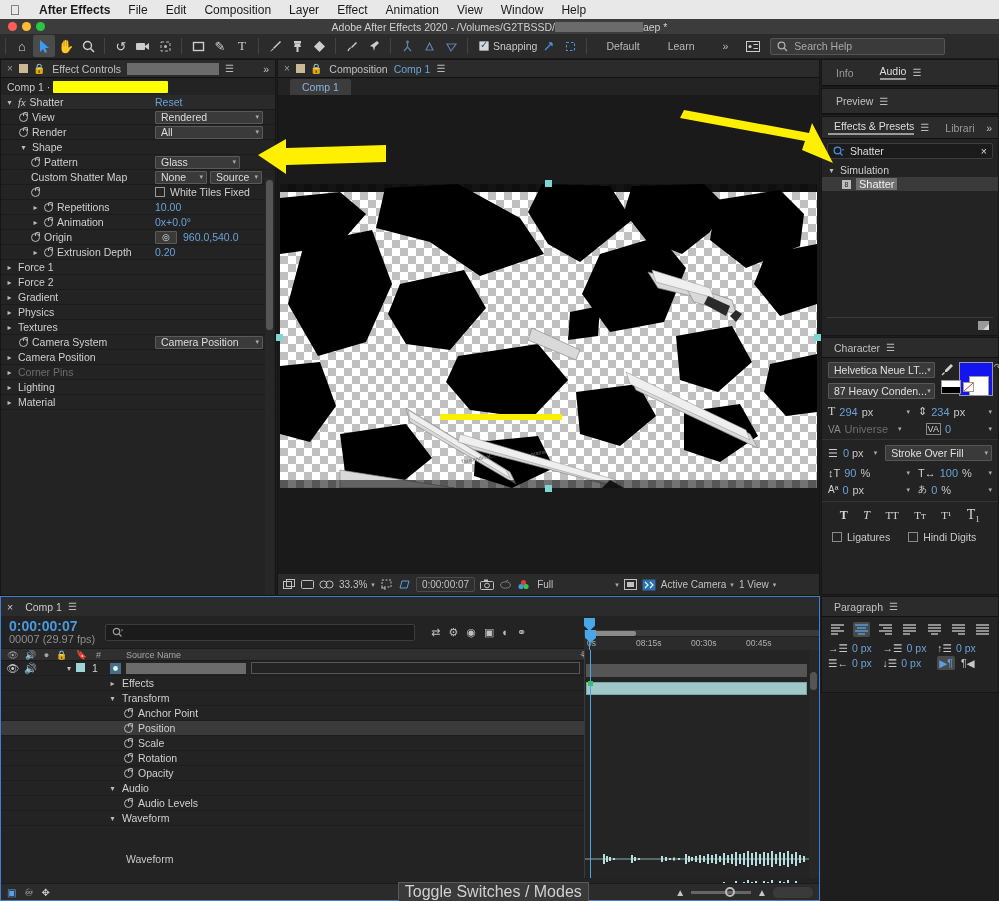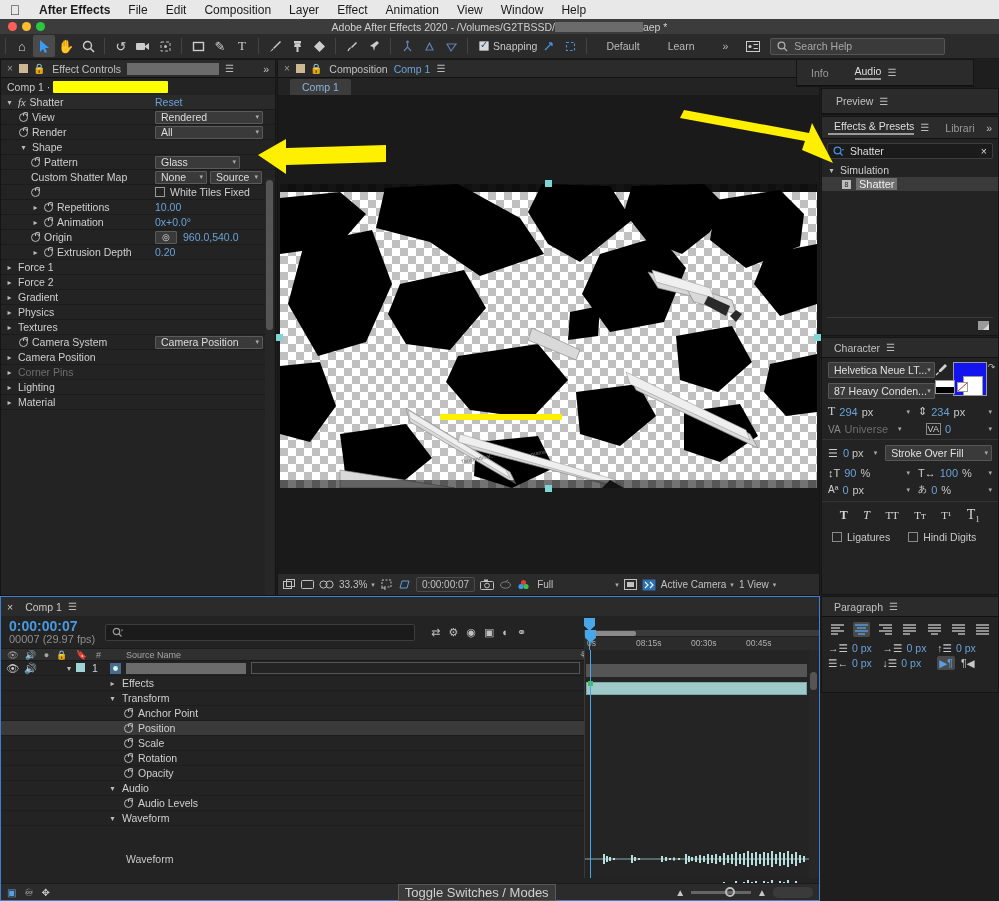--- a/index.html
+++ b/index.html
@@ -80,21 +80,21 @@
                       linear-gradient(45deg,#c0c0c0 25%,#fff 25%,#fff 75%,#c0c0c0 75%);
      background-size:16px 16px; background-position:0 0,8px 8px;}
   .handle{position:absolute;width:7px;height:7px;background:#7fd4d4;}
   .compbottom{position:absolute;left:0;bottom:0;width:541px;height:22px;background:#2b2b2b;
      display:flex;align-items:center;gap:5px;padding:0 5px;font-size:10px;color:#c0c0c0;
      border-top:1px solid #1b1b1b;}
   .mini-dd{background:transparent;display:flex;align-items:center;gap:4px;}
   .tc-box{background:#2f2f2f;border:1px solid #4a4a4a;padding:1px 5px;border-radius:2px;font-size:10px;}
 
   
-  #info-audio-panel{left:796px;top:59px;width:178px;height:28px;}
+  #info-audio-panel{left:821px;top:59px;width:178px;height:28px;}
   #preview-panel{left:821px;top:88px;width:178px;height:27px;}
   #effects-presets-panel{left:821px;top:116px;width:178px;height:220px;}
   .ep-search{margin:4px 5px;height:16px;background:#1b1b1b;border:1px solid #3d3d3d;display:flex;
      align-items:center;gap:5px;padding:0 5px;font-size:10.5px;color:#ddd;border-radius:2px;}
   .ep-row{height:14px;display:flex;align-items:center;gap:4px;font-size:10.5px;padding-left:5px;color:#cfcfcf;}
   .ep-item{height:14px;display:flex;align-items:center;gap:5px;padding-left:20px;background:#3a3a3a;}
   .ep-item .nm{background:#6e6e6e;color:#f0f0f0;padding:0 3px;}
   .ep-footer{position:absolute;left:5px;right:5px;bottom:3px;height:15px;border-top:1px solid #3a3a3a;
      display:flex;justify-content:flex-end;align-items:center;padding-right:3px;}
 
@@ -134,21 +134,21 @@
   .redactbar{height:11px;background:#6b6b6b;width:120px;display:inline-block;}
   .tl-ruler{position:absolute;left:583px;top:33px;width:235px;height:20px;background:#2b2b2b;
      font-size:8.5px;color:#b0b0b0;}
   .tl-grid{position:absolute;left:583px;top:53px;width:235px;bottom:22px;background:#242424;border-left:1px solid #3a3a3a;}
   .layerbar{position:absolute;left:1px;top:32px;right:12px;height:13px;background:#9fc8c8;border:1px solid #7ba7a7;}
   .playhead{position:absolute;left:5px;top:0;bottom:0;width:1px;background:#49a6e8;}
   .playhead:after{content:"";position:absolute;left:-5px;top:-20px;width:11px;height:13px;background:#49a6e8;
      clip-path:polygon(0 0,100% 0,100% 60%,50% 100%,0 60%);}
   .tl-footer{position:absolute;left:0;bottom:0;width:818px;height:17px;background:#2b2b2b;display:flex;
      align-items:center;gap:8px;padding:0 6px;font-size:10px;border-top:1px solid #1b1b1b;}
-  .tgsw{background:#3a3a3a;border:1px solid #5a5a5a;padding:0 6px;border-radius:0;font-size:13px;color:#d0d0d0;}
+  .tgsw{background:#3a3a3a;border:1px solid #5a5a5a;padding:0 6px;border-radius:0;font-size:16px;color:#d0d0d0;}
   .wavewrap{position:absolute;left:0;right:10px;top:195px;height:60px;}
 
   .arrow-yellow{position:absolute;pointer-events:none;}
   .scrollv{position:absolute;right:1px;top:0;width:9px;bottom:0;background:#272727;}
   .scrollv i{position:absolute;left:1px;width:7px;background:#555;border-radius:4px;display:block;}
   svg{display:block;}
 </style>
 </head>
 <body>
 
@@ -729,21 +729,21 @@
           </svg>
       </span>
     </div>
   </div>
 
   <div class="panel" id="character-panel">
     <div class="ptab" style="height:20px;">
       <span style="padding-left:6px;">Character</span>
       <span class="hamb">☰</span>
     </div>
-    <div style="display:flex;padding:4px 6px 0 6px;">
+    <div style="display:flex;padding:4px 6px 0 6px;gap:6px;">
       <div style="flex:1;">
         <div class="fontsel">
           <span>Helvetica Neue LT...</span>
           <span class="tri">▾</span>
         </div>
         <div class="fontsel" style="margin-top:5px;">
           <span>87 Heavy Conden...</span>
           <span class="tri">▾</span>
         </div>
       </div>

